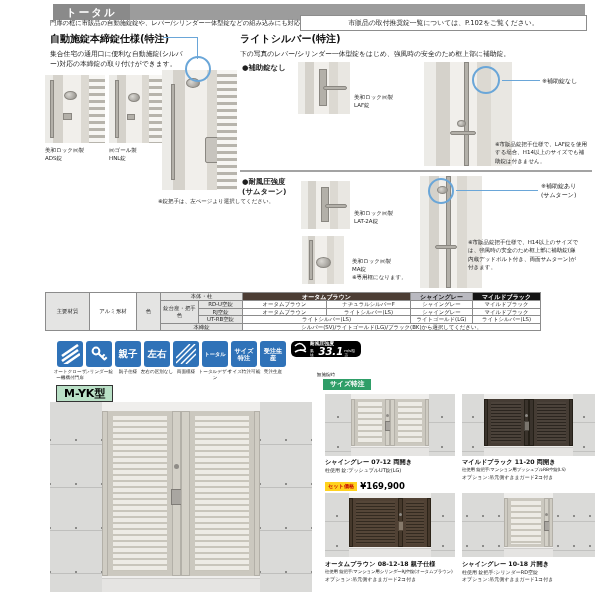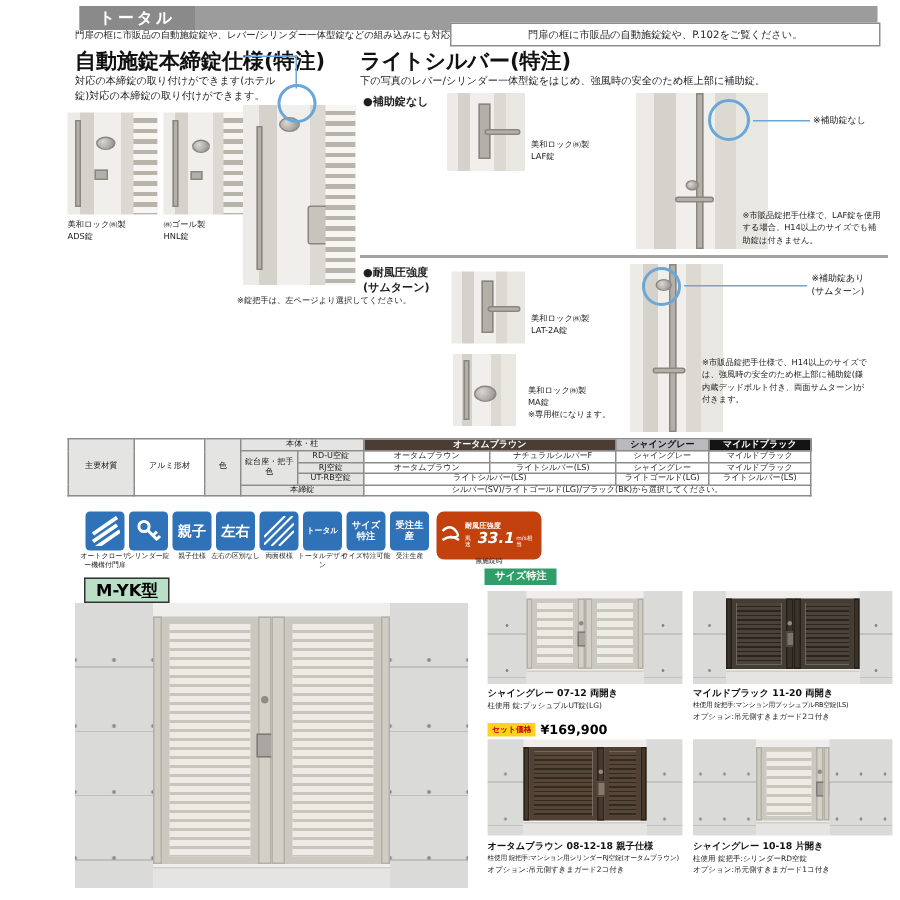--- a/index.html
+++ b/index.html
@@ -6,21 +6,21 @@
 html,body{width:600px;height:600px;background:#fff}
 body{font-family:"DejaVu Sans",sans-serif;color:#1f1f1f;position:relative;overflow:hidden}
 .abs{position:absolute}
 
 .hbar{left:53px;top:4px;width:532px;height:16px;background:#9c9c9c}
 .htitle{position:absolute;left:0;top:0;height:16px;padding:0 13px;background:#8a8a8a;color:#fff;
  font-size:10.5px;font-weight:bold;line-height:16px;letter-spacing:2px}
 .intro{left:50px;top:19px;font-size:6.3px;color:#222}
 .refbox{left:300px;top:15px;width:287px;height:16px;border:1px solid #8d8d8d;font-size:6.8px;
  line-height:14px;text-align:center;background:#fff}
-.sect-t{font-size:14px;font-weight:bold;color:#111}
+.sect-t{font-size:10px;font-weight:bold;color:#111}
 .desc{font-size:6.8px;line-height:1.5;color:#222}
 .sub-h{font-size:7.4px;font-weight:bold}
 .cap{font-size:5.5px;line-height:1.45;color:#222}
 .note{font-size:5.5px;line-height:1.5;color:#222}
 .co-t{font-size:6px;line-height:1.5;color:#222}
 .bl{background:#6aa6d8}
 .circ{position:absolute;border:2px solid #6aa6d8;border-radius:50%}
 
 .lph{position:absolute;overflow:hidden;
  background:linear-gradient(90deg,#ecebe7 0 14%,#d5d2cb 14% 30%,#f1efeb 30% 60%,#dcd9d2 60% 76%,#e9e7e2 76%)}
@@ -36,21 +36,21 @@
 .spec td.ab{background:#4c3d34;color:#fff;font-weight:bold;font-size:6px}
 .spec td.sg{background:#b9b9c0;color:#111;font-weight:bold;font-size:6px}
 .spec td.mb{background:#141414;color:#fff;font-weight:bold;font-size:6px}
 
 .fic{position:absolute;width:26px;height:26px;background:#2f72b8;border-radius:3px;color:#fff;
  display:flex;align-items:center;justify-content:center;text-align:center;font-weight:bold;overflow:hidden}
 .fic .t2{font-size:9.5px;letter-spacing:0}
 .fic .t4{font-size:6.2px;word-break:break-all;line-height:1.15;width:24px}
 .fic .t1s{font-size:5.2px;word-break:break-all;line-height:1.2;width:25px}
 .flab{position:absolute;width:34px;font-size:4.6px;line-height:1.25;text-align:center;color:#222}
-.wbadge{position:absolute;left:291px;top:341px;width:70px;height:32px;background:#c2410c;border-radius:5px;
+.wbadge{position:absolute;left:291px;top:341px;width:70px;height:16px;background:#000000;border-radius:5px;
  color:#fff;display:flex;align-items:center;padding:2px 3px;gap:2px}
 .wb-t{font-size:4.8px;font-weight:bold;line-height:1.1}
 .wb-v{font-size:10px;font-weight:bold;font-style:italic;line-height:1}
 .wb-s{font-size:3.8px;line-height:1.05}
 
 .scene{position:absolute;display:flex;background:#efeeec;overflow:hidden}
 .pil{flex:none;background-color:#dadad8;
  background-image:radial-gradient(circle,#8b8b89 1px,rgba(0,0,0,0) 1.5px),
  repeating-linear-gradient(180deg,rgba(0,0,0,0) 0 42px,#bfbfbd 42px 43px);
  background-size:26px 44px,auto auto;background-position:center 16px,0 0}
@@ -91,26 +91,26 @@
 .priceval{font-size:8.5px;font-weight:bold;color:#000}
 .divider{position:absolute;background:#a3a3a3}
 </style>
 </head>
 <body>
 
 <div class="abs hbar">
   <span class="htitle">トータル</span>
 </div>
 <div class="abs intro">門扉の框に市販品の自動施錠錠や、レバー/シリンダー一体型錠などの組み込みにも対応します。</div>
-<div class="abs refbox">門扉の框に市販品の自動施錠錠や、P.102をご覧ください。</div>
+<div class="abs refbox">市販品の取付推奨錠一覧については、P.102をご覧ください。</div>
 
 <div class="abs sect-t" style="left:50px;top:32px">自動施錠本締錠仕様(特注)</div>
 <div class="abs bl" style="left:163px;top:37px;width:35px;height:1px"></div>
 <div class="abs bl" style="left:197px;top:37px;width:1px;height:22px"></div>
-<div class="abs desc" style="left:50px;top:49px;width:140px">対応の本締錠の取り付けができます(ホテル錠)対応の本締錠の取り付けができます。</div>
+<div class="abs desc" style="left:50px;top:49px;width:140px">集合住宅の通用口に便利な自動施錠(シルバー)対応の本締錠の取り付けができます。</div>
 
 <div class="lph louv" style="left:45px;top:75px;width:60px;height:68px">
   <div class="hw" style="left:8%;top:8%;width:4px;height:84%"></div>
   <div class="hw rnd" style="left:32%;top:24%;width:13px;height:9px"></div>
   <div class="hw" style="left:30%;top:56%;width:9px;height:7px"></div>
 </div>
 <div class="lph louv" style="left:109px;top:75px;width:55px;height:68px">
   <div class="hw" style="left:10%;top:8%;width:4px;height:84%"></div>
   <div class="hw rnd" style="left:34%;top:26%;width:12px;height:9px"></div>
   <div class="hw" style="left:32%;top:58%;width:8px;height:6px"></div>

